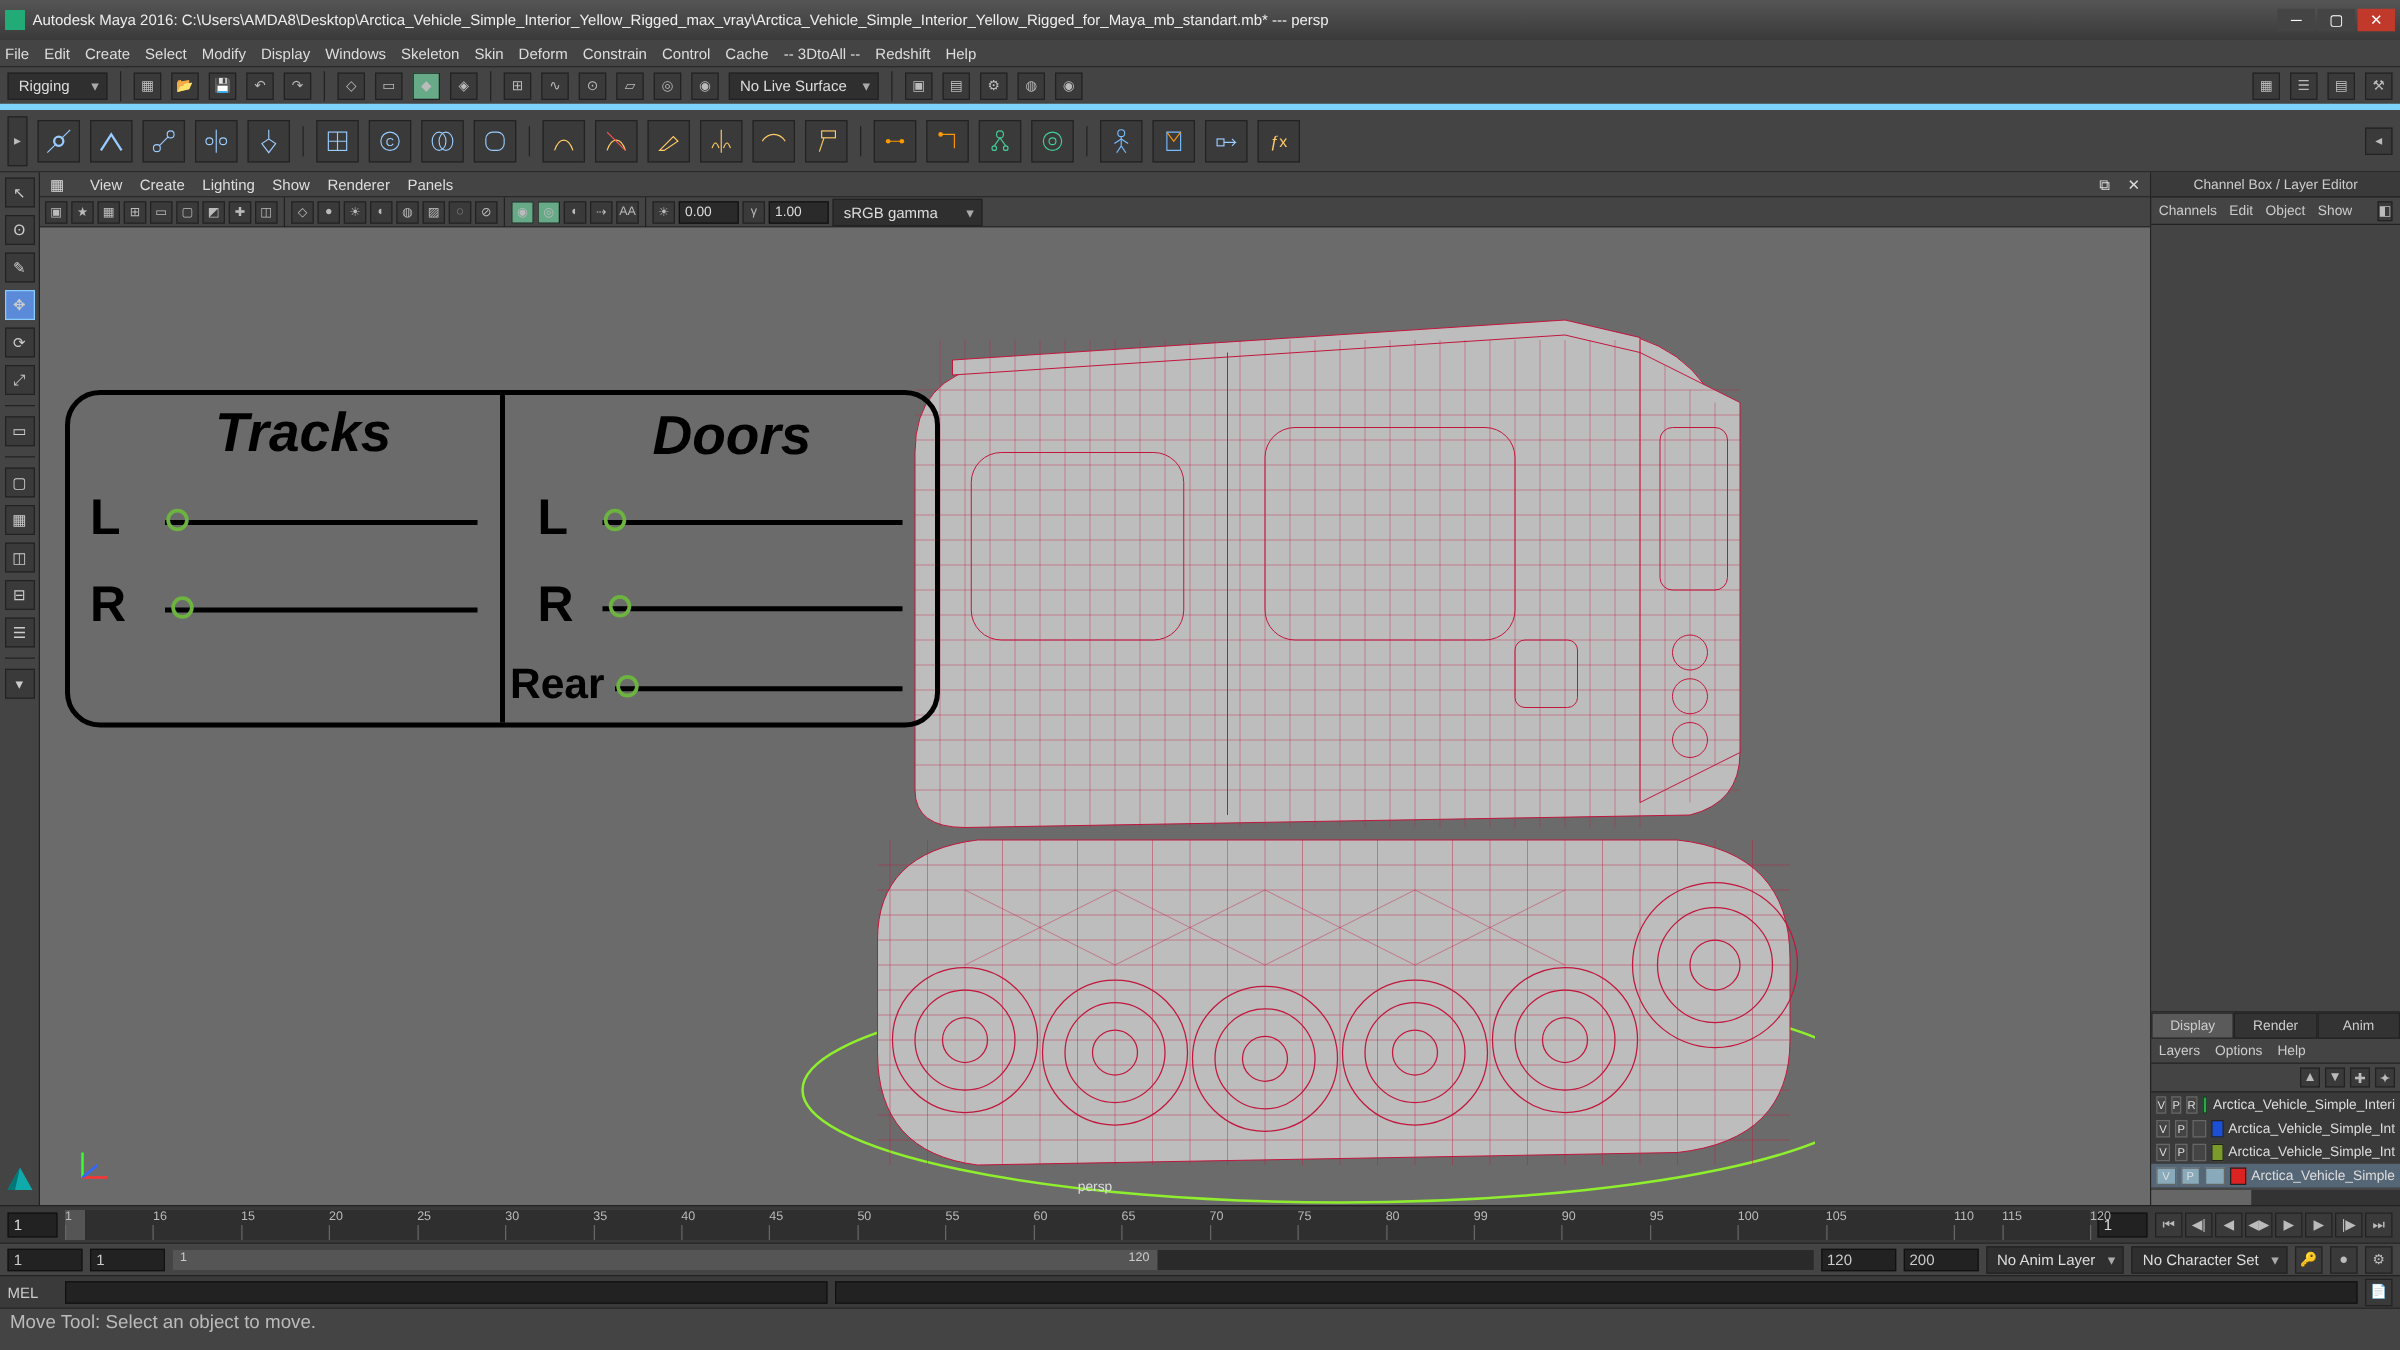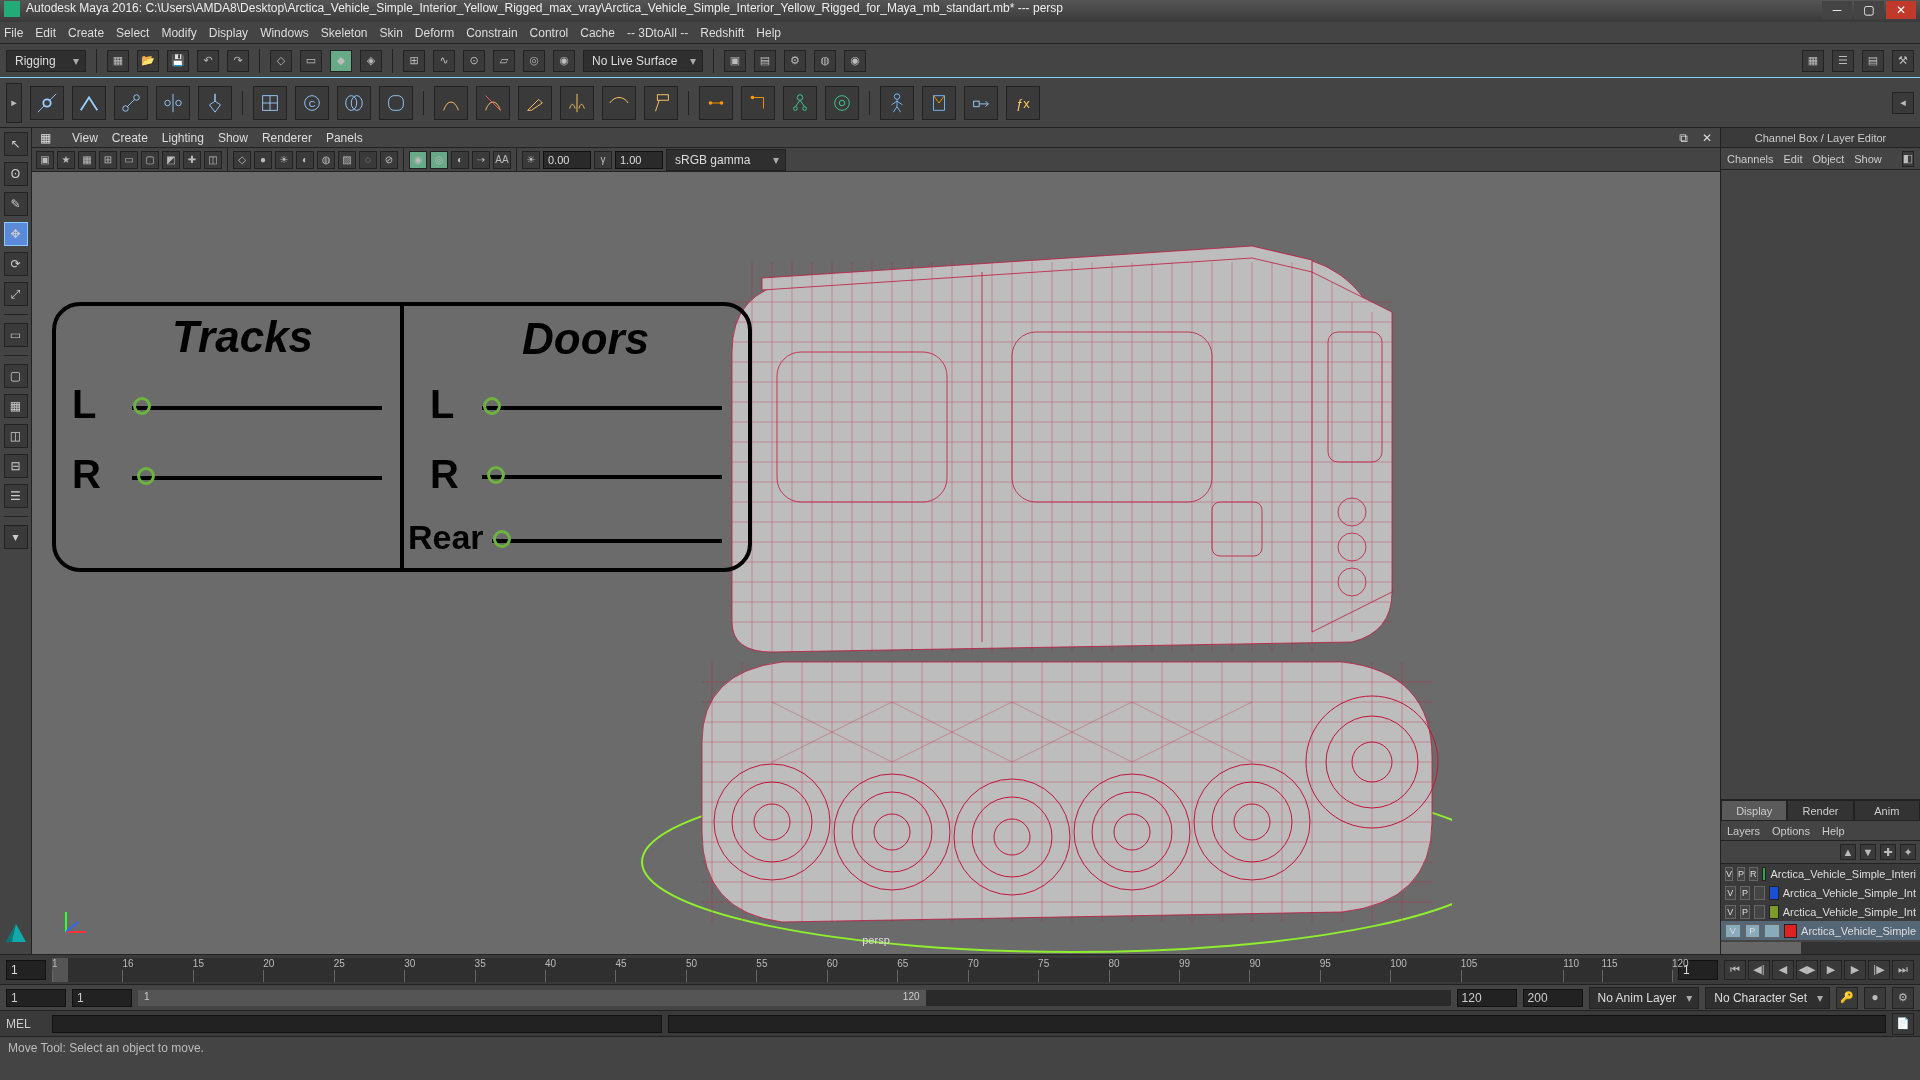--- a/index.html
+++ b/index.html
@@ -1,27 +1,27 @@
 <!DOCTYPE html>
 <html><head>
 <meta charset="utf-8">
 <style>
 * { box-sizing: border-box; margin: 0; padding: 0; font-family: "Segoe UI", Tahoma, sans-serif; }
 body { background:#444; color:#ccc; width:1920px; height:1080px; overflow:hidden; font-size:12px; }
-.titlebar { height:22px; background:linear-gradient(#555,#3a3a3a); display:flex; padding:1px 4px; color:#eee; font-size:12px; }
+.titlebar { height:22px; background:linear-gradient(#555,#3a3a3a); display:flex; align-items:center; padding:16px 4px; color:#eee; font-size:12px; }
 .titlebar .app-icon { width:16px; height:16px; background:#2a7; margin-right:6px; }
 .titlebar .title { flex:1; white-space:nowrap; overflow:hidden; text-overflow:ellipsis; }
 .win-btns { display:flex; gap:2px; }
 .win-btn { width:30px; height:18px; display:flex; align-items:center; justify-content:center; color:#fff; font-size:12px; }
 .win-min { background:#444; } .win-max { background:#444; } .win-close { background:#c0392b; }
 
 .menubar { height:22px; background:#444; display:flex; align-items:center; padding:0 4px; gap:12px; color:#ddd; border-bottom:1px solid #222; }
 .menubar span { cursor:default;text-align:center; }
 
-.shelfbar { height:34px; background:#444; border-bottom:1px solid #7dd3fc; display:flex; align-items:center; padding:0 6px; gap:8px;justify-content:flex-end; }
+.shelfbar { height:34px; background:#444; border-bottom:5px solid #7dd3fc; display:flex; align-items:center; padding:0 6px; gap:8px;justify-content:flex-end; }
 .dropdown { background:#2f2f2f; border:1px solid #222; height:22px; display:flex; align-items:center; padding:0 22px 0 8px; position:relative; color:#ddd; min-width:80px; font-size:12px; }
 .dropdown::after { content:"▾"; position:absolute; right:6px; color:#aaa; }
 .vsep { width:1px; height:24px; background:#222; margin:0 2px; }
 .icon-btn { width:22px; height:22px; background:#3a3a3a; border:1px solid #222; display:flex; align-items:center; justify-content:center; color:#bbb; font-size:11px; }
 .icon-btn.active { background:#6a8; }
 
 .shelf2 { height:50px; background:#444; border-bottom:1px solid #222; display:flex; align-items:center; padding:0 6px; gap:8px; }
 .big-icon { width:34px; height:34px; background:#3a3a3a; border:1px solid #222; display:flex; align-items:center; justify-content:center; }
 .big-icon svg { width:22px; height:22px; }
 
@@ -85,21 +85,21 @@
 
 .rangebar { height:26px; background:#444; border-top:1px solid #222; display:flex; align-items:center; padding:0 6px; gap:6px; }
 .rangebar .range-track { flex:1; height:16px; background:#2a2a2a; position:relative; }
 .rangebar .range-thumb { position:absolute; left:0; right:40%; top:0; bottom:0; background:#555; }
 .rangebar .rnum { width:60px; height:18px; background:#222; border:1px solid #111; display:flex; align-items:center; padding:0 4px; }
 
 .cmd-row { height:26px; background:#3a3a3a; border-top:1px solid #222; display:flex; align-items:center; gap:6px; padding:0 6px; }
 .cmd-label { width:40px; color:#ccc; }
 .cmd-input { flex:1; height:18px; background:#222; border:1px solid #111; }
 
-.status-row { height:22px; background:#444; border-top:1px solid #222; display:flex; align-items:center; padding:0 8px; color:#bbb; font-size:12px; }
+.status-row { height:22px; background:#444; border-top:1px solid #222; display:flex; align-items:center; padding:0 8px; color:#bbb; font-size:15px; }
 </style>
 </head>
 <body>
 
 <div class="titlebar">
   <div class="app-icon"></div>
   <div class="title">Autodesk Maya 2016: C:\Users\AMDA8\Desktop\Arctica_Vehicle_Simple_Interior_Yellow_Rigged_max_vray\Arctica_Vehicle_Simple_Interior_Yellow_Rigged_for_Maya_mb_standart.mb*   ---   persp</div>
   <div class="win-btns">
     <div class="win-btn win-min">─</div>
     <div class="win-btn win-max">▢</div>

